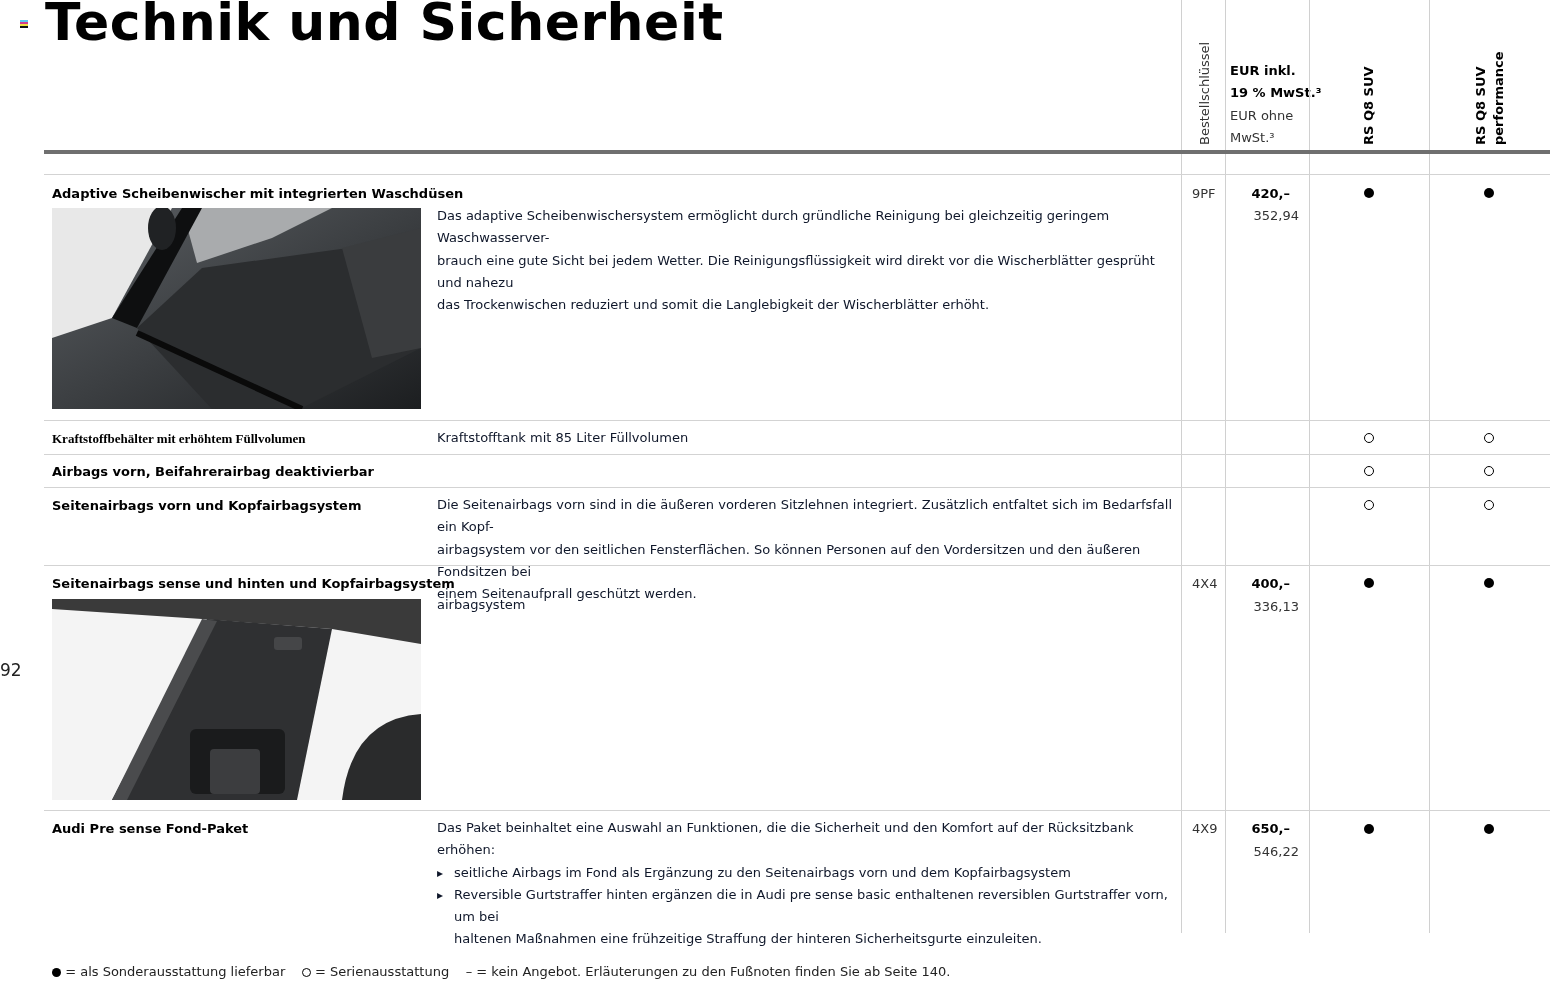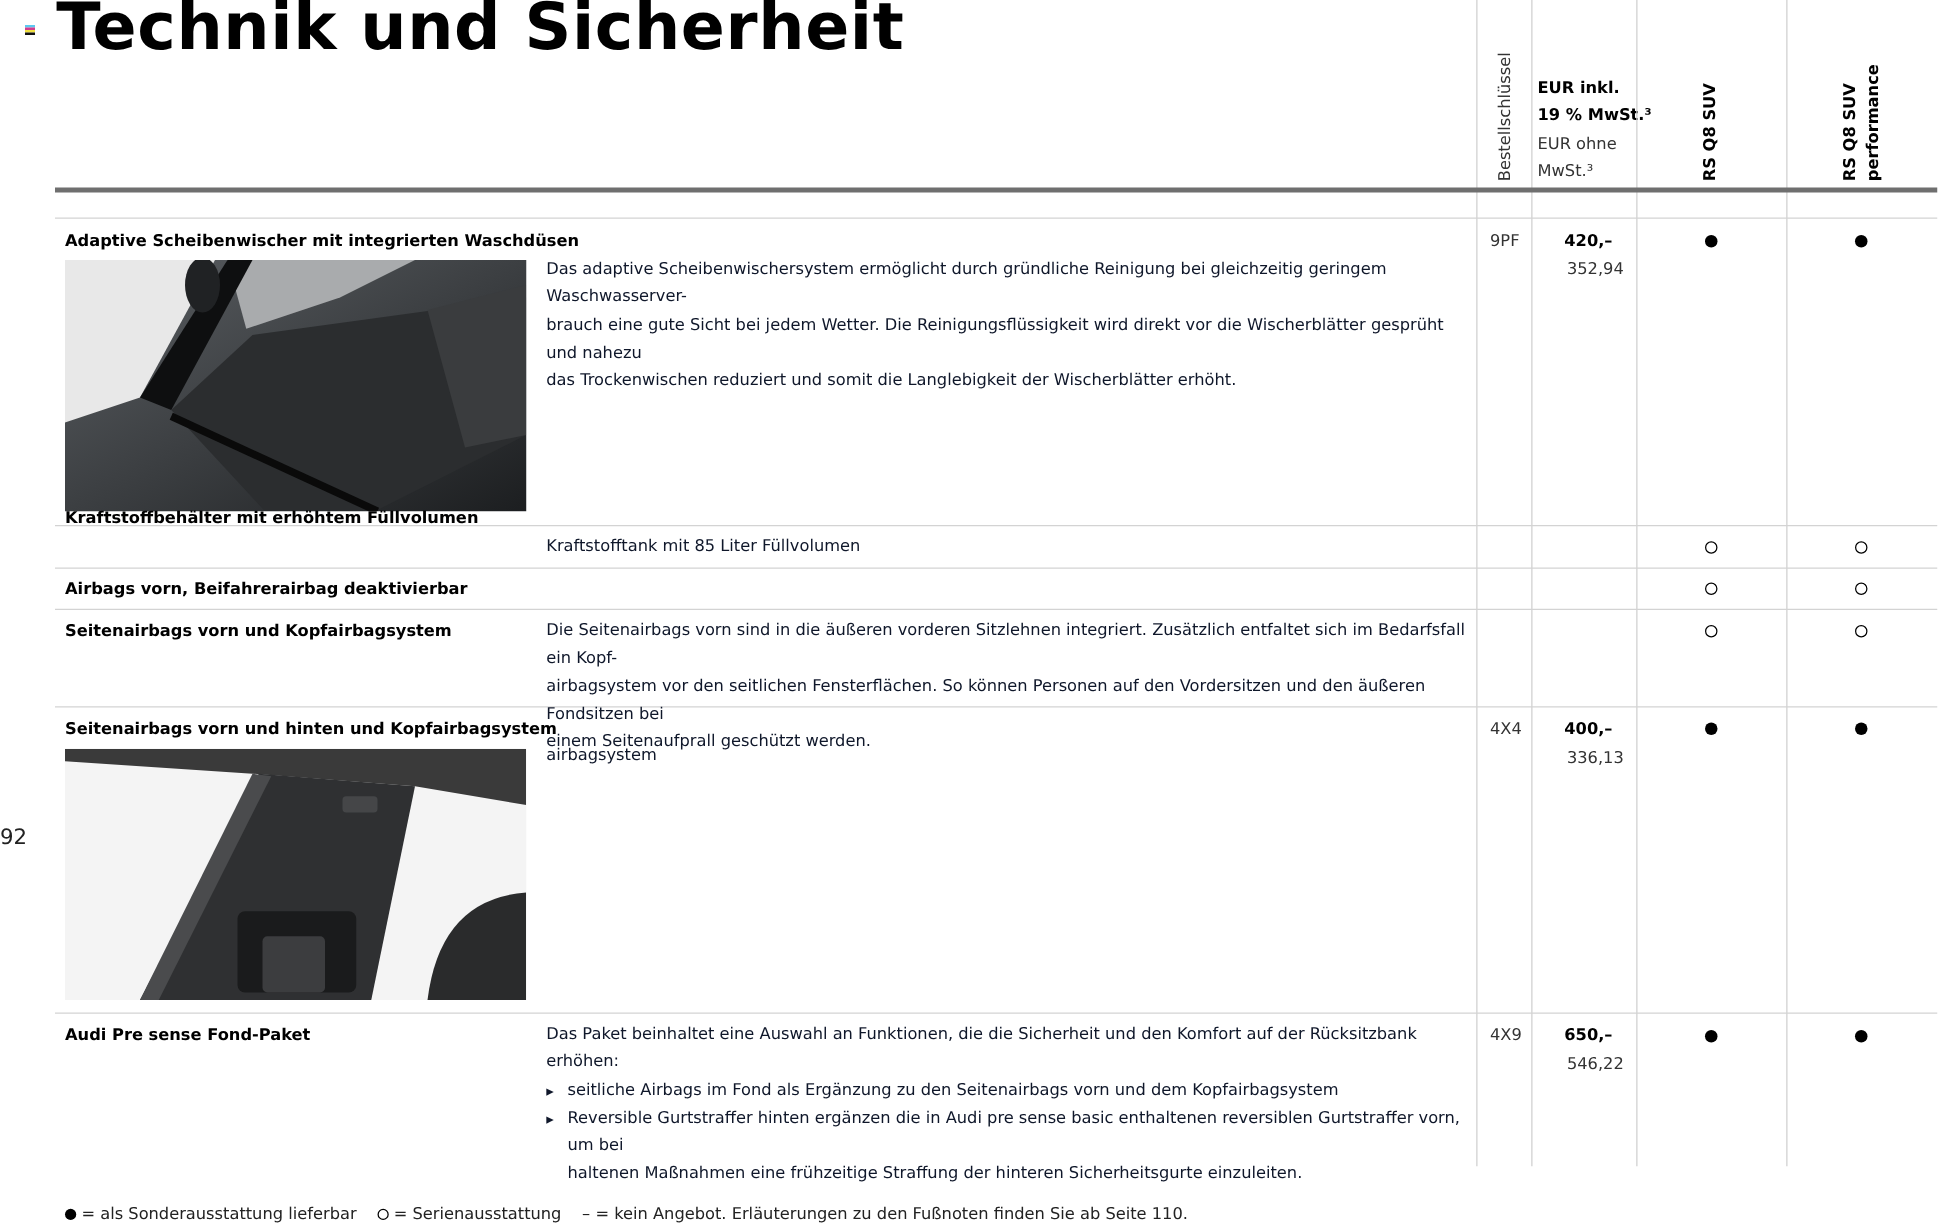--- a/index.html
+++ b/index.html
@@ -92,21 +92,21 @@
     <div>das Trockenwischen reduziert und somit die Langlebigkeit der Wischerblätter erhöht.</div>
   </div>
   <div class="abs code" style="left:1192px; top:186px;">9PF</div>
   <div class="abs price-b" style="left:1226px; top:186px; width:64px;">420,–</div>
   <div class="abs price-n" style="left:1226px; top:208px; width:73px;">352,94</div>
   <div class="abs mark dot" style="left:1364px; top:188px;"></div>
   <div class="abs mark dot" style="left:1484px; top:188px;"></div>
 </div>
 
 <div>
-  <div class="abs feat" style="left:52px; top:407px;">Kraftstoffbehälter mit erhöhtem Füllvolumen</div>
+  <div class="abs feat" style="left:52px; top:431px;font-family:Liberation Serif, serif;">Kraftstoffbehälter mit erhöhtem Füllvolumen</div>
   <div class="abs desc" style="left:437px; top:427px;">Kraftstofftank mit 85 Liter Füllvolumen</div>
   <div class="abs mark circ" style="left:1364px; top:433px;"></div>
   <div class="abs mark circ" style="left:1484px; top:433px;"></div>
 </div>
 
 <div>
   <div class="abs feat" style="left:52px; top:464px;text-align:center;">Airbags vorn, Beifahrerairbag deaktivierbar</div>
   <div class="abs mark circ" style="left:1364px; top:466px;"></div>
   <div class="abs mark circ" style="left:1484px; top:466px;"></div>
 </div>
@@ -116,21 +116,21 @@
   <div class="abs desc" style="left:437px; top:494px; width:740px;">
     <div>Die Seitenairbags vorn sind in die äußeren vorderen Sitzlehnen integriert. Zusätzlich entfaltet sich im Bedarfsfall ein Kopf-</div>
     <div>airbagsystem vor den seitlichen Fensterflächen. So können Personen auf den Vordersitzen und den äußeren Fondsitzen bei</div>
     <div>einem Seitenaufprall geschützt werden.</div>
   </div>
   <div class="abs mark circ" style="left:1364px; top:500px;"></div>
   <div class="abs mark circ" style="left:1484px; top:500px;"></div>
 </div>
 
 <div>
-  <div class="abs feat" style="left:52px; top:576px;">Seitenairbags vorn und hinten und Kopfairbagsystem</div>
+  <div class="abs feat" style="left:52px; top:576px;">Seitenairbags sense und hinten und Kopfairbagsystem</div>
   <div class="abs img" style="left:52px; top:599px; width:369px; height:201px; background:#f2f2f2;">
     <svg width="369" height="201" viewBox="0 0 369 201">
       <rect width="369" height="201" fill="#f4f4f4"></rect>
       <polygon points="0,0 369,0 369,45 280,30 150,20 0,10" fill="#3a3a3a"></polygon>
       <polygon points="155,20 280,30 245,201 60,201" fill="#2f3032"></polygon>
       <polygon points="150,20 165,22 75,201 60,201" fill="#4a4b4d"></polygon>
       <rect x="138" y="130" width="95" height="65" rx="6" fill="#1a1b1c"></rect>
       <rect x="158" y="150" width="50" height="45" rx="4" fill="#3c3d3f"></rect>
       <rect x="222" y="38" width="28" height="13" rx="3" fill="#454648"></rect>
       <path d="M290,201 Q300,120 369,115 L369,201 Z" fill="#2a2b2c"></path>
@@ -165,14 +165,14 @@
   <div class="abs mark dot" style="left:1484px; top:824px;"></div>
 </div>
 
 <div class="abs legend">
   <span class="leg-dot"></span>
   <span>= als Sonderausstattung lieferbar</span>
   &nbsp;&nbsp;
   <span class="leg-circ"></span>
   <span>= Serienausstattung</span>
   &nbsp;&nbsp;
-  <span>– = kein Angebot. Erläuterungen zu den Fußnoten finden Sie ab Seite 110.</span>
+  <span>– = kein Angebot. Erläuterungen zu den Fußnoten finden Sie ab Seite 140.</span>
 </div>
 
 </body></html>

